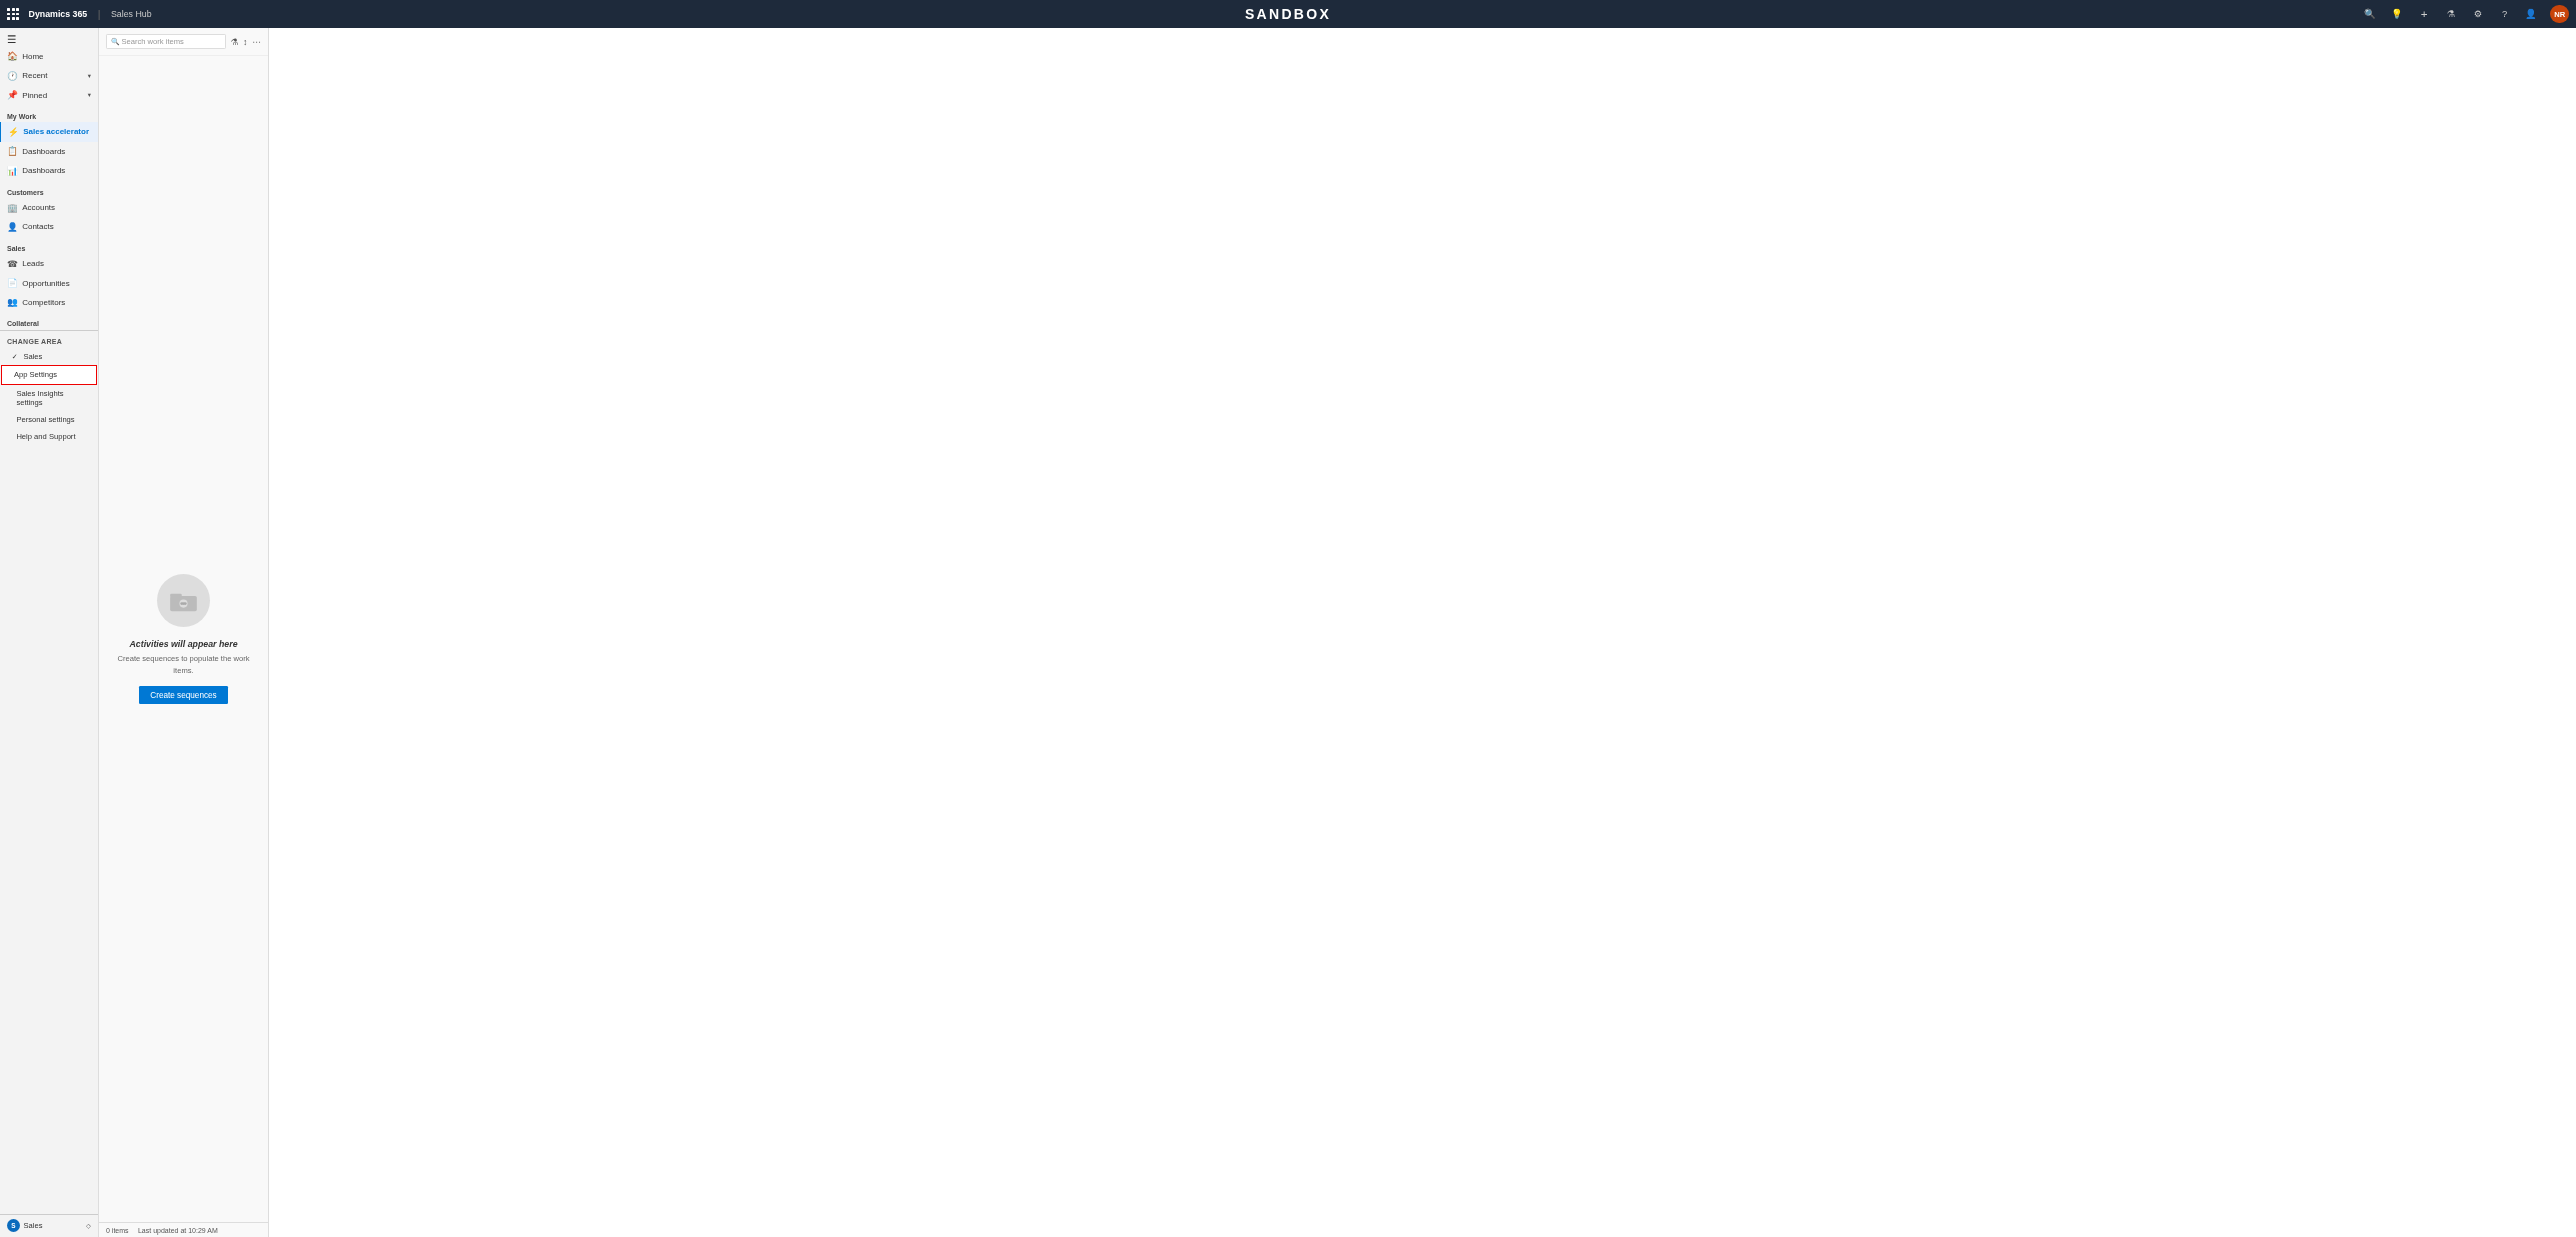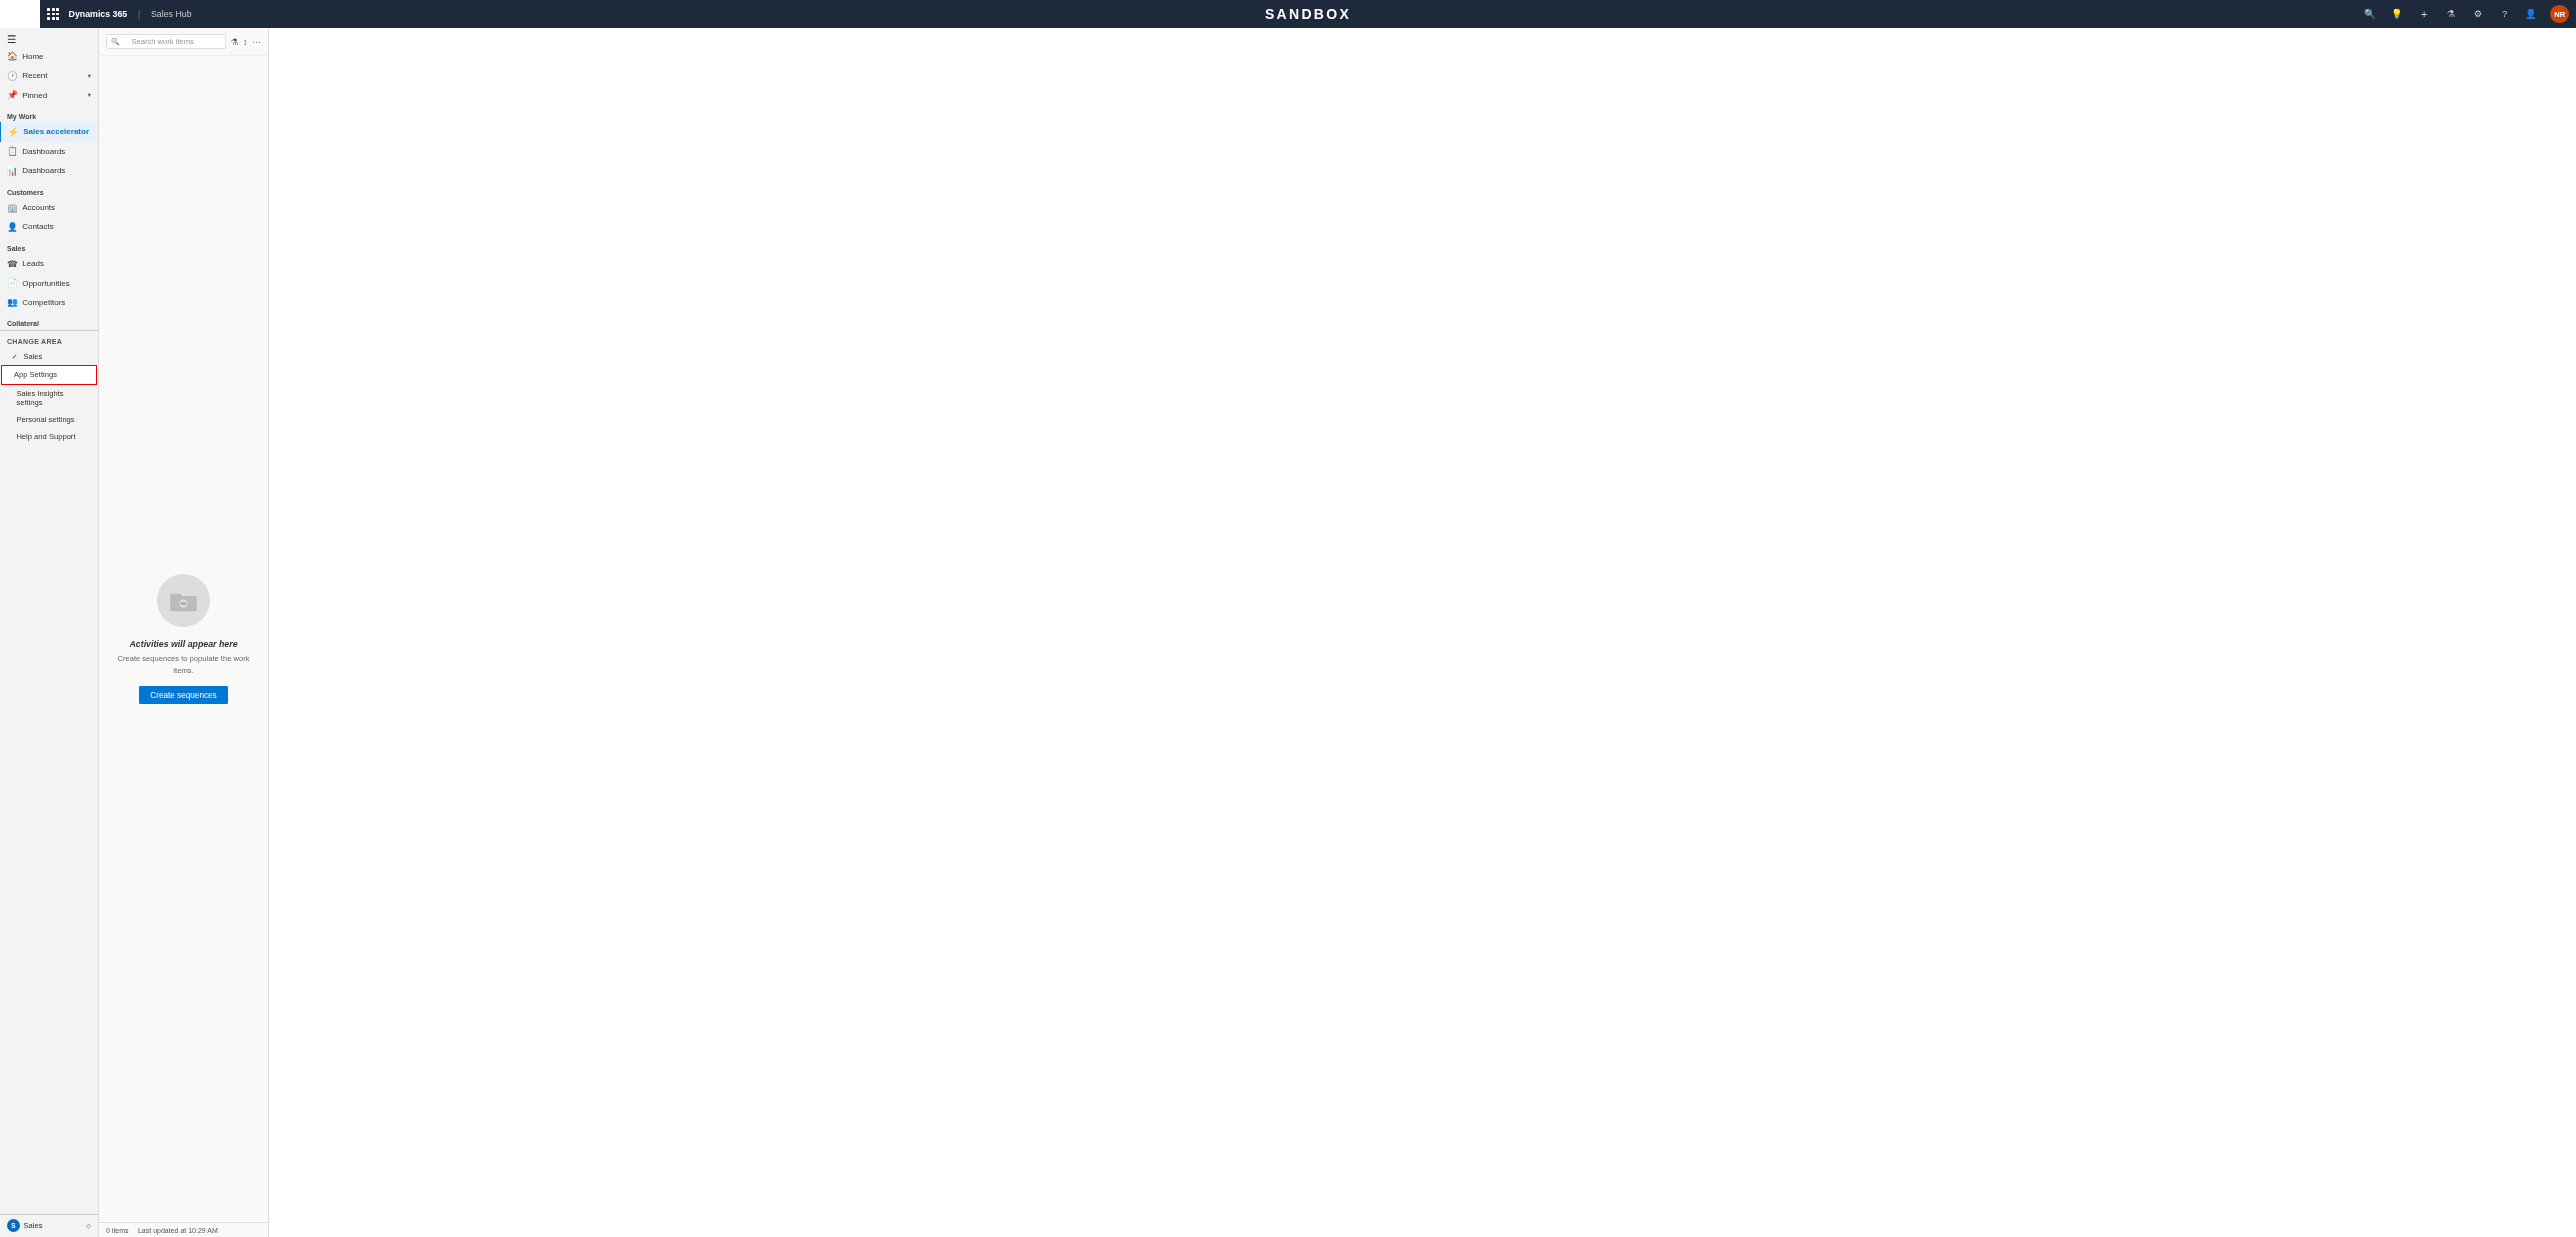--- a/index.html
+++ b/index.html
@@ -7,21 +7,20 @@
 
     
     .top-nav {
       display: flex;
       align-items: center;
       background: #1e2a3b;
       color: #fff;
       height: 28px;
       padding: 0 7px;
       position: relative;
-      margin-left: 40px;
     }
     .top-nav-left {
       display: flex;
       align-items: center;
       gap: 5.8px;
       min-width: 117px;
     }
     .waffle-icon {
       display: grid;
       grid-template-columns: repeat(3, 2.9px);
@@ -259,21 +258,21 @@
       display: flex;
       align-items: center;
       padding: 5.8px 7px;
       gap: 4.7px;
       border-bottom: 0.6px solid #eee;
     }
     .search-work-items {
       flex: 1;
       display: flex;
       align-items: center;
-      gap: 11px;
+      gap: 1px;
       background: #fff;
       border: 0.6px solid #ddd;
       border-radius: 1.2px;
       padding: 2.3px 4.7px;
       font-size: 7.6px;
       color: #888;
     }
     .toolbar-icon {
       color: #555;
       cursor: pointer;

